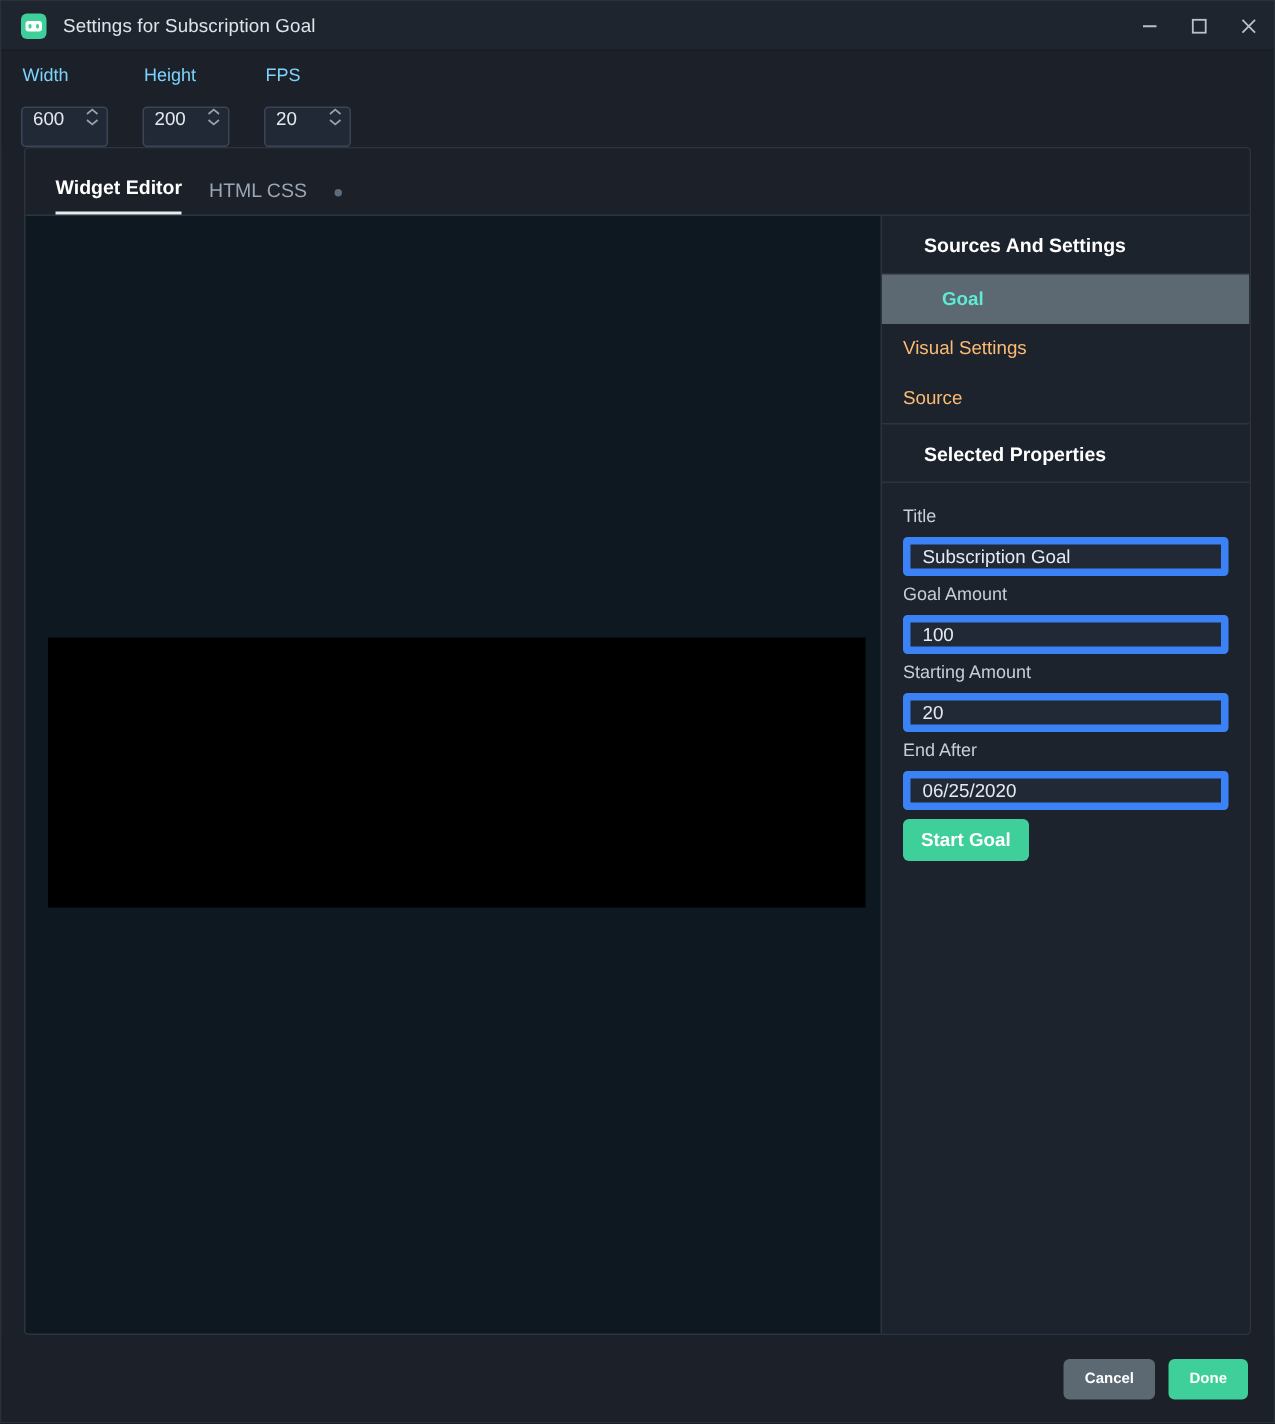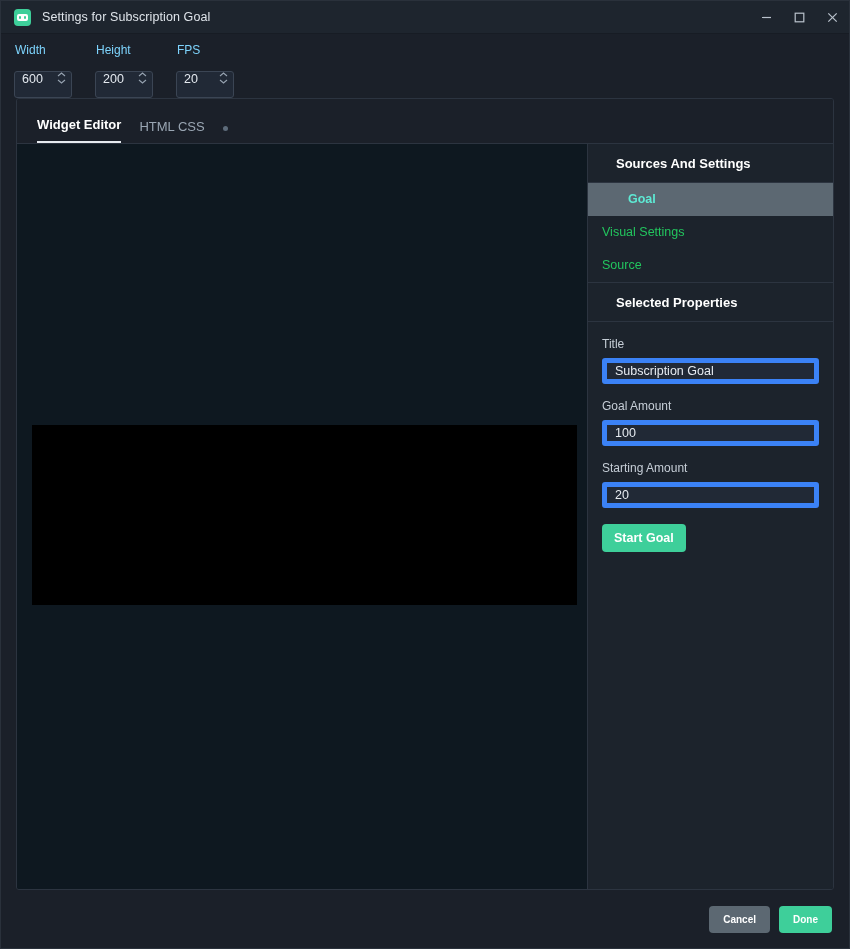--- a/index.html
+++ b/index.html
@@ -203,33 +203,33 @@
   .section-head {
     font-size: 13px;
     font-weight: bold;
     color: #ffffff;
     padding: 12px 14px 11px 28px;
     border-bottom: 1px solid #2c3440;
   }
   .nav-list { border-bottom: 1px solid #2c3440; }
   .nav-item {
     font-size: 12.5px;
-    color: #22c55e;
+    color: #fdba74;
     padding: 8px 14px;
     line-height: 17px;
   }
   .nav-item.selected {
     background: #5c6872;
     color: #5eead4;
     font-weight: bold;
     padding-left: 40px;
   }
 
   .props { padding: 15px 14px 0 14px; }
-  .field { margin-bottom: 15px; }
+  .field { margin-bottom: 5px; }
   .field-label {
     font-size: 12px;
     color: #c6ced7;
     margin-bottom: 7px;
     display: block;
   }
   .field-input {
     width: 100%;
     height: 26px;
     background: #212936;
@@ -389,20 +389,26 @@
             <div class="field-input" placeholder="Goal Amount">
               <span>100</span>
             </div>
           </div>
           <div class="field">
             <span class="field-label">Starting Amount</span>
             <div class="field-input" placeholder="Starting Amount">
               <span>20</span>
             </div>
           </div>
+          <div class="field">
+            <span class="field-label">End After</span>
+            <div class="field-input" placeholder="End After">
+              <span>06/25/2020</span>
+            </div>
+          </div>
           <button class="start-btn">Start Goal</button>
         </div>
       </div>
 
     </div>
   </div>
 
   <div class="footer">
     <button class="btn btn-cancel">Cancel</button>
     <button class="btn btn-done">Done</button>

